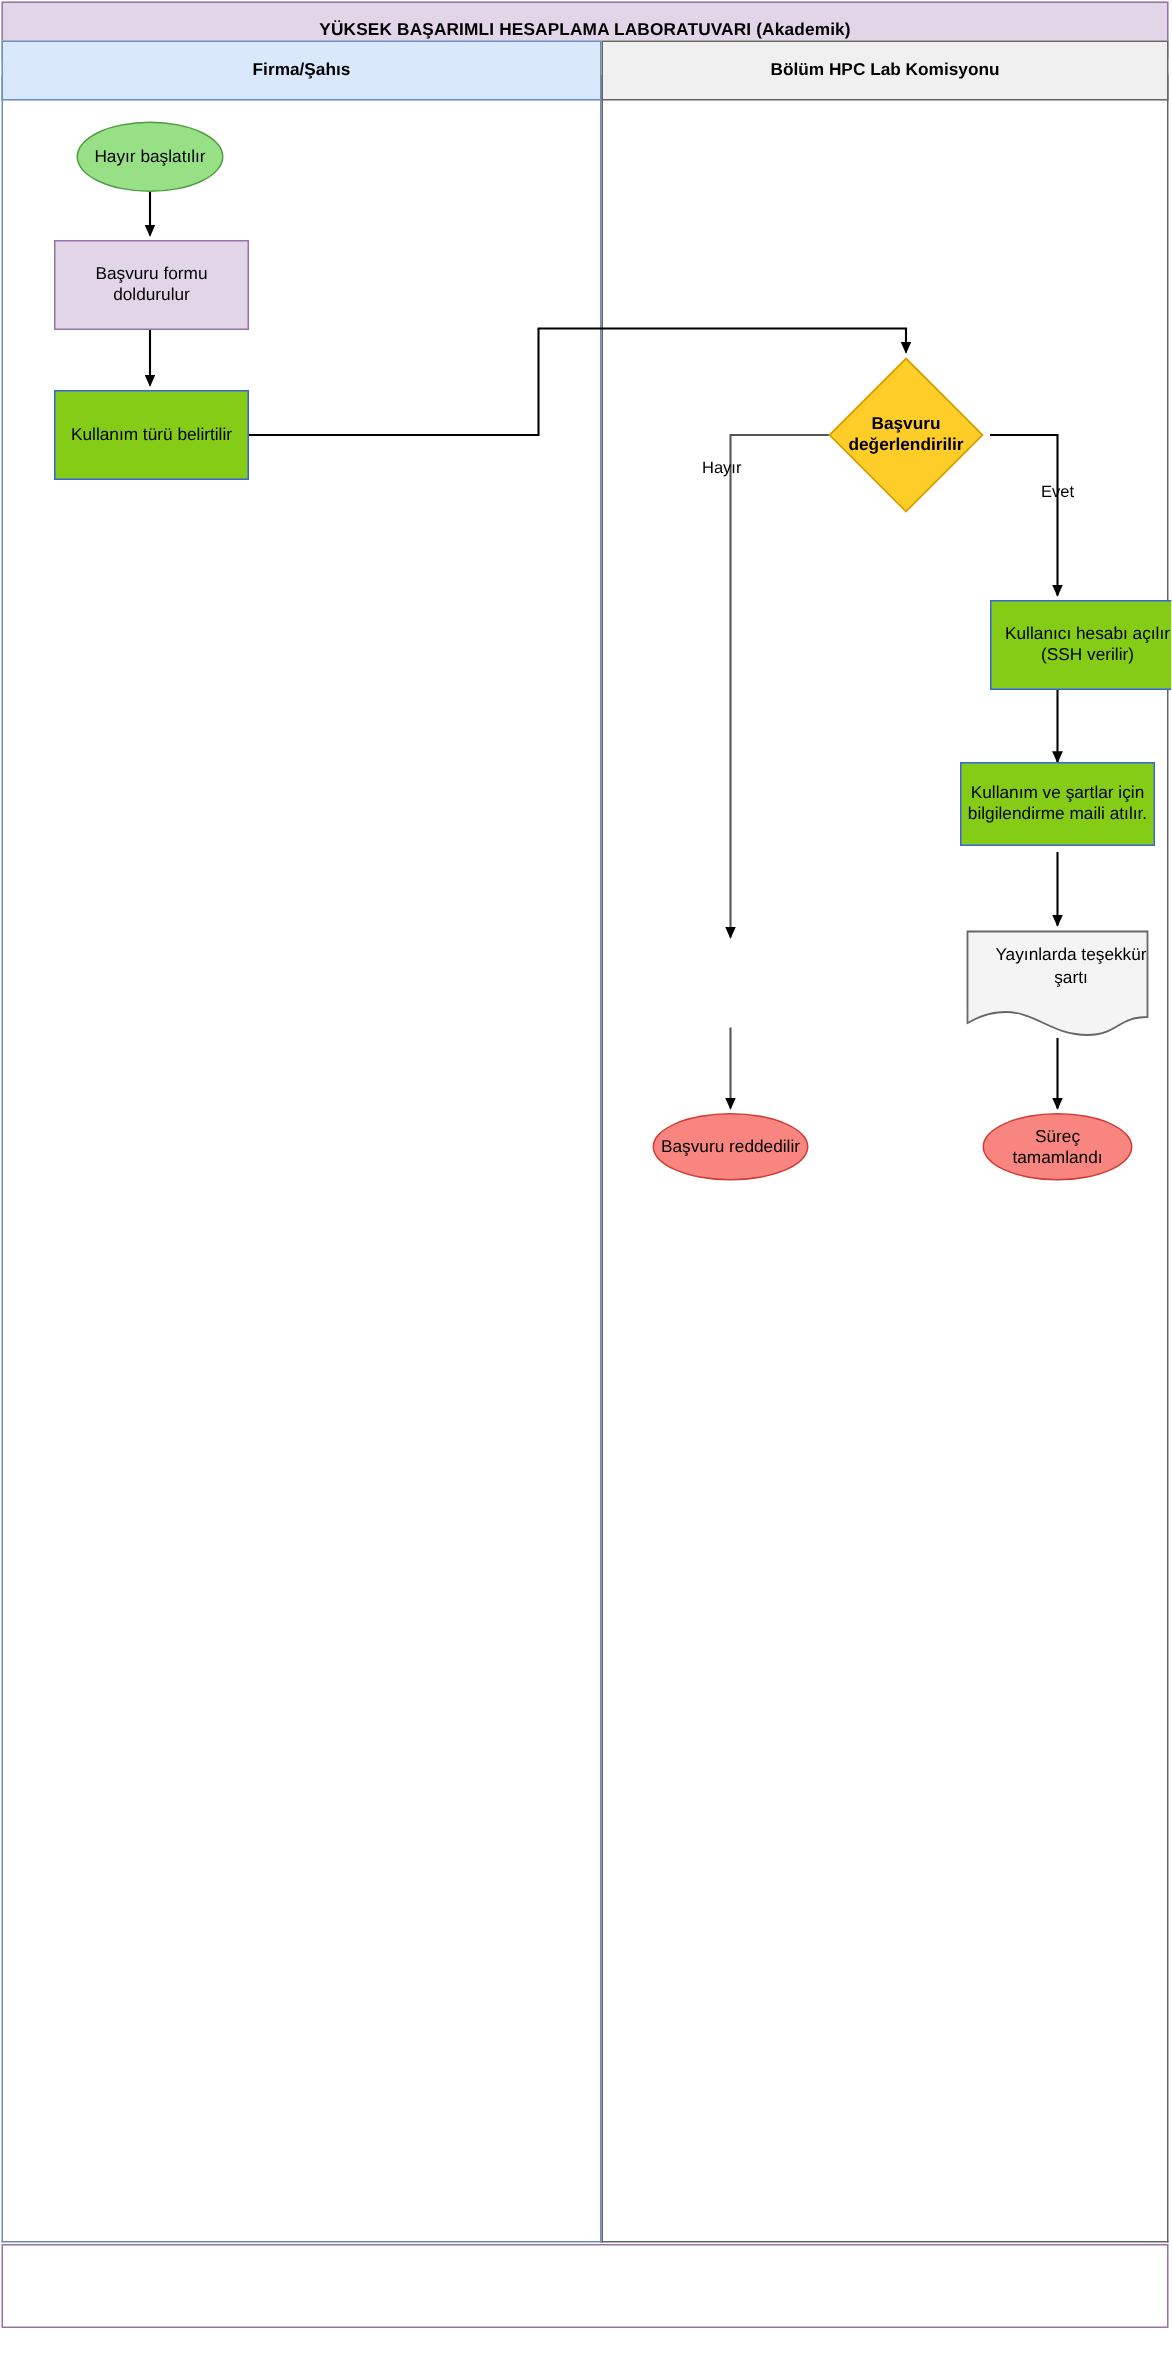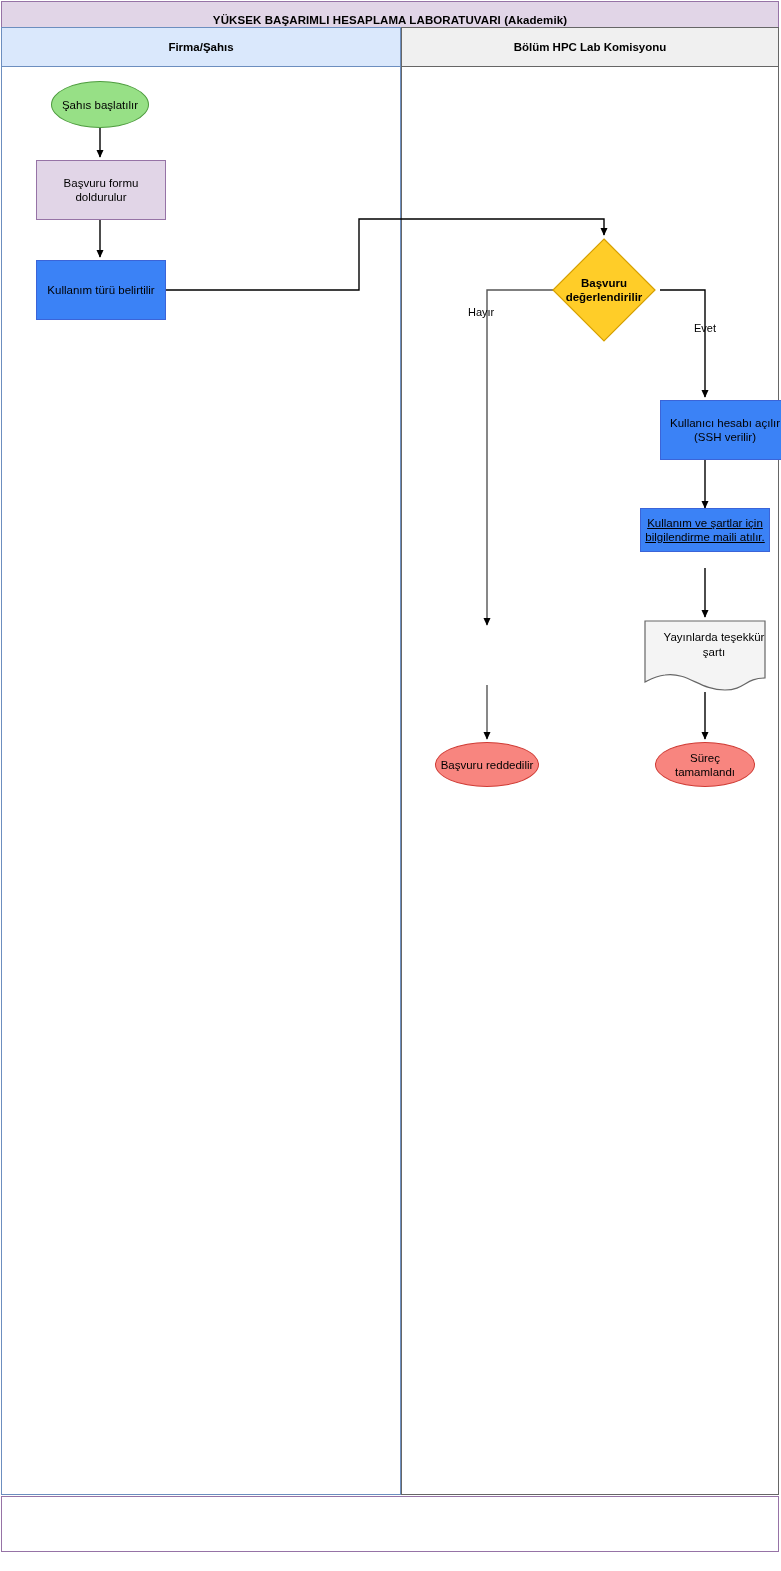--- a/index.html
+++ b/index.html
@@ -107,21 +107,21 @@
     white-space: pre-line;
   }
   .node.process {
     padding: 2px 3px;
   }
   .node.start-end {
     border-radius: 50%;
   }
   .fill-green  { background: #97e086; border: 1px solid #4e9c3f; }
   .fill-purple { background: #e1d5e7; border: 1px solid #9673a6; }
-  .fill-blue   { background: #3b82f6; border: 1px solid #3b64d8; }
+  .fill-blue   { background: #84cc16; border: 1px solid #3b64d8; }
   .fill-red    { background: #f8857f; border: 1px solid #cf3c35; }
 
   .node.decision {
     background: transparent;
     border: none;
     font-weight: bold;
   }
   .node.decision .diamond-svg {
     position: absolute;
     left: 0;
@@ -211,42 +211,42 @@
     <path d="M705,460 L705,508" stroke="#000000" stroke-width="1.4" fill="none" marker-end="url(#arrow-black)"></path>
 
     <path d="M705,568 L705,617" stroke="#000000" stroke-width="1.4" fill="none" marker-end="url(#arrow-black)"></path>
 
     <path d="M705,692 L705,739" stroke="#000000" stroke-width="1.4" fill="none" marker-end="url(#arrow-black)"></path>
   </svg>
 
   <div class="edge-label" style="left:468px; top:306px;">Hayır</div>
   <div class="edge-label" style="left:694px; top:322px;">Evet</div>
 
-  <div class="node start-end fill-green" style="left:51px; top:81px; width:98px; height:47px;">Şahıs başlatılır</div>
+  <div class="node start-end fill-green" style="left:51px; top:81px; width:98px; height:47px;">Hayır başlatılır</div>
 
   <div class="node process fill-purple" style="left:36px; top:160px; width:130px; height:60px;">Başvuru formu
 doldurulur</div>
 
   <div class="node process fill-blue" style="left:36px; top:260px; width:130px; height:60px;">Kullanım türü belirtilir</div>
 
   <div class="node decision" style="left:552px; top:238px; width:104px; height:104px;">
     <svg class="diamond-svg" width="104" height="104" viewBox="0 0 104 104">
       <polygon points="52,1 103,52 52,103 1,52" fill="#ffcd28" stroke="#d6a000" stroke-width="1.2"></polygon>
     </svg>
     <span class="diamond-label">Başvuru
 değerlendirilir</span>
   </div>
 
 
   <div class="node start-end fill-red" style="left:435px; top:742px; width:104px; height:45px;">Başvuru reddedilir</div>
 
   <div class="node process fill-blue" style="left:640px; top:400px; width:130px; height:60px;margin-left:20px;">Kullanıcı hesabı açılır
 (SSH verilir)</div>
 
-  <div class="node process fill-blue" style="left:640px; top:508px; width:130px; height:44px;text-decoration:underline;">Kullanım ve şartlar için
+  <div class="node process fill-blue" style="left:640px; top:508px; width:130px; height:56px;">Kullanım ve şartlar için
 bilgilendirme maili atılır.</div>
 
   <div class="node document" style="left:644px; top:620px; width:122px; height:72px;">
     <svg class="doc-svg" width="122" height="72" viewBox="0 0 122 72">
       <path d="M1,1 L121,1 L121,58 C101,58 101,70 81,70 C55,70 45,52 21,55 C11,56 5,60 1,62 Z" fill="#f4f4f4" stroke="#666666" stroke-width="1.2"></path>
     </svg>
     <span class="doc-label">Yayınlarda teşekkür
 şartı</span>
   </div>
 

